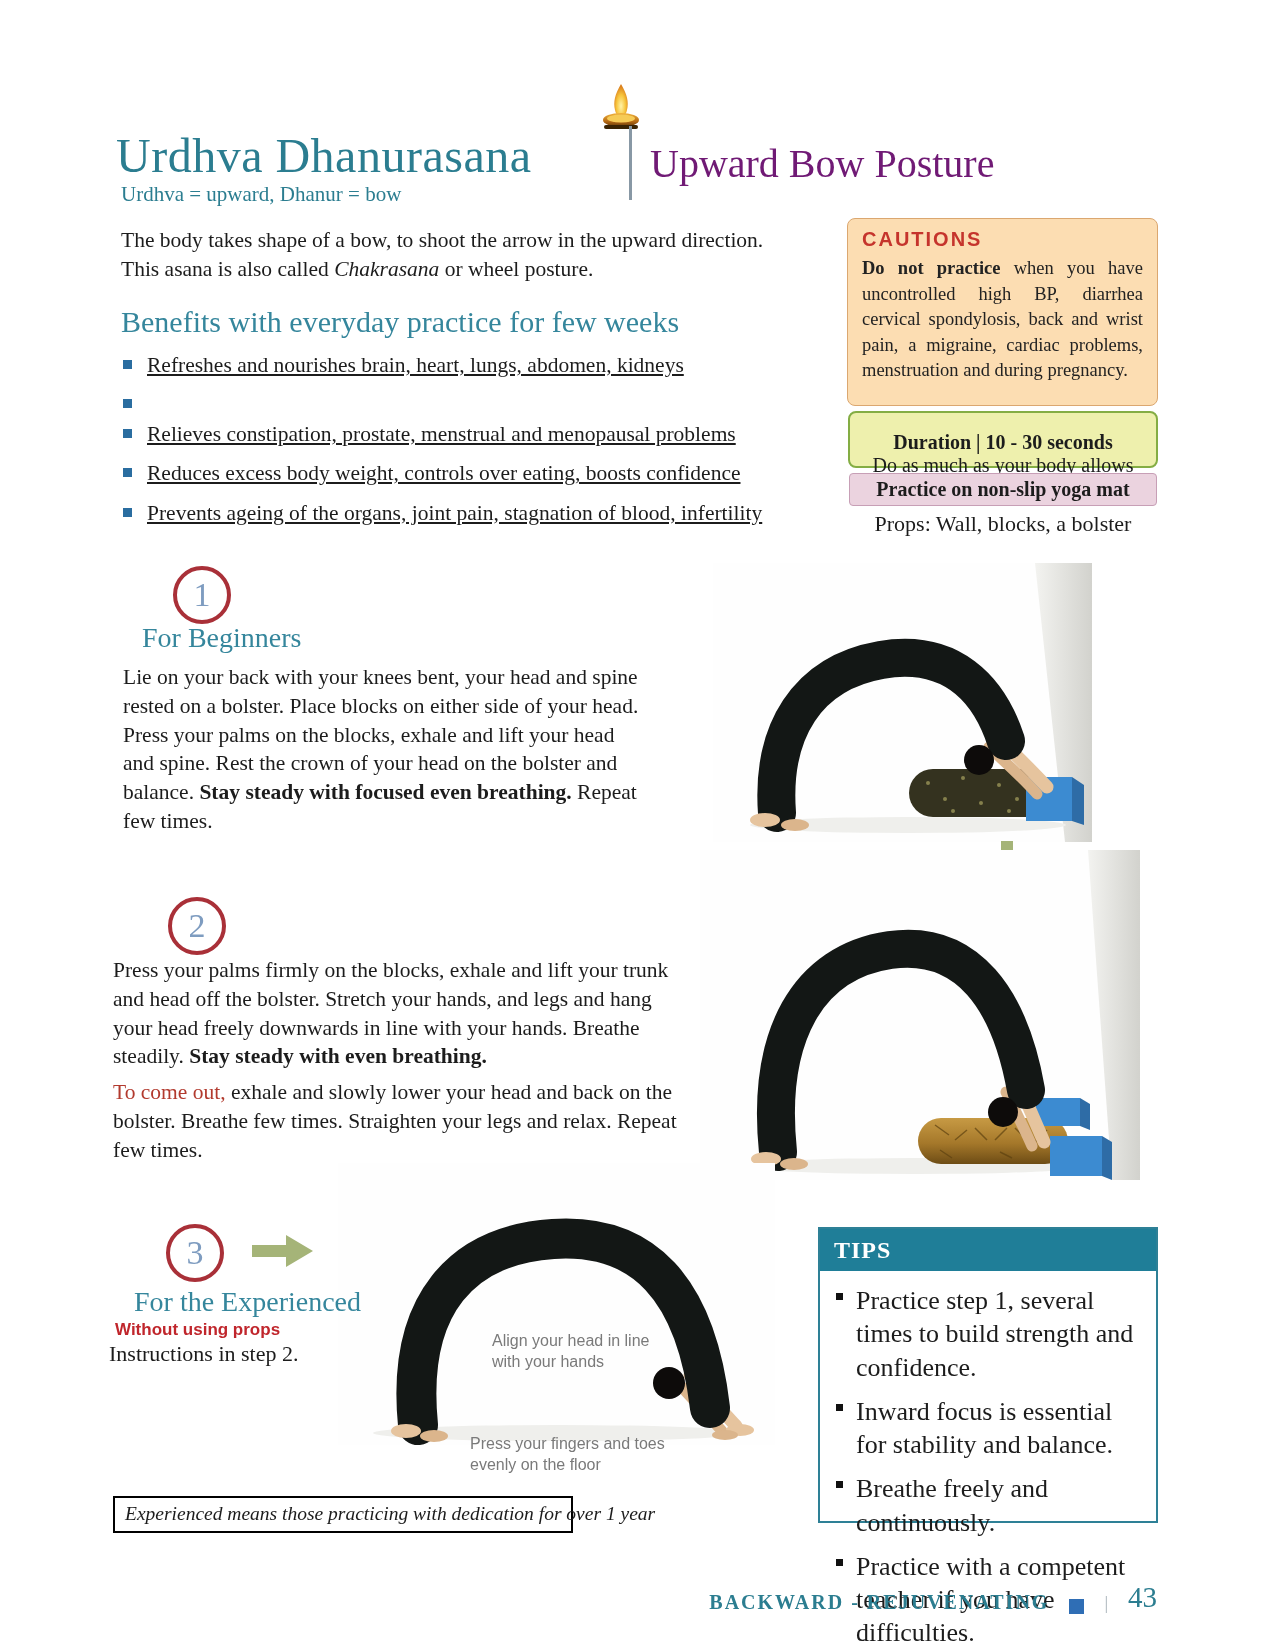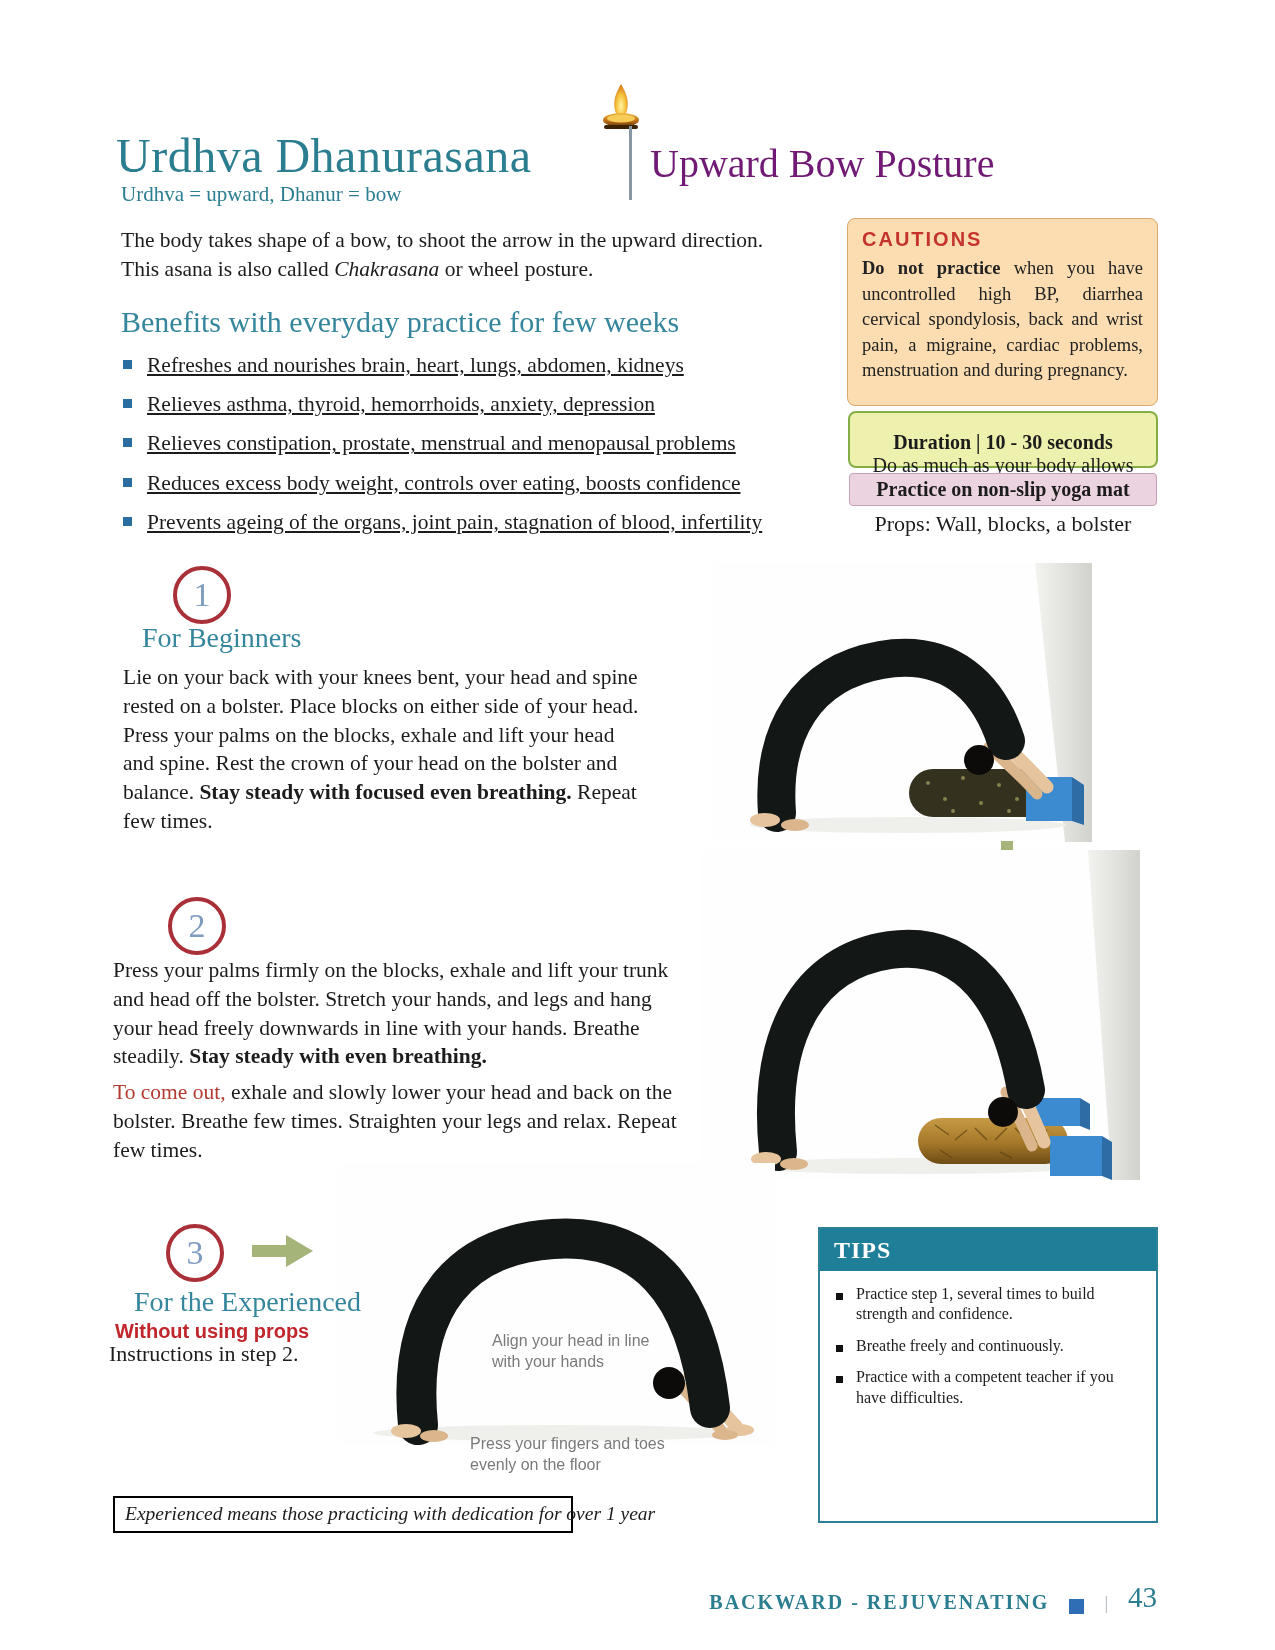--- a/index.html
+++ b/index.html
@@ -42,41 +42,41 @@
   .c1{left:173px;top:566px;} .c2{left:168px;top:897px;} .c3{left:166px;top:1224px;}
   .step-heading{font-size:28px;color:#35869c;margin-left:21px;}
   .h1{left:121px;top:622px;} .h3{left:113px;top:1286px;}
   .step-body{font-size:21.5px;line-height:1.34;}
   .s1{left:123px;top:663px;width:520px;}
   .s2{left:113px;top:956px;width:565px;}
   .bd{font-weight:bold;}
   .comeout{color:#b23a2e;}
   .s2 p{margin:0 0 0 0;} .s2 p+p{margin-top:7px;}
   .step3-note{left:115px;top:1320px;font-family:"Liberation Sans",sans-serif;font-weight:bold;
-     font-size:20px;color:#c0262c;}
+     font-size:17px;color:#c0262c;}
   .step3-body{left:109px;top:1341px;font-size:22px;}
 
   
   .arrow-down{left:989px;top:841px;}
   .arrow-right{left:252px;top:1234px;}
 
   
   .photo1{left:713px;top:563px;} .photo2{left:700px;top:850px;} .photo3{left:338px;top:1163px;}
   .photo-note{font-family:"Liberation Sans",sans-serif;font-size:16px;color:#7a7a7a;line-height:1.3;}
   .note-align{left:492px;top:1331px;width:190px;}
   .note-press{left:470px;top:1434px;width:245px;}
 
   
   .footnote-box{left:113px;top:1496px;width:460px;height:37px;border:2px solid #000000;
      box-sizing:border-box;font-style:italic;font-size:19.5px;line-height:31px;padding:0 10px;white-space:nowrap;}
   .tips-box{left:818px;top:1227px;width:340px;height:296px;border:2px solid #2e8096;background:#fff;box-sizing:border-box;}
   .tips-header{background:#1f7e98;color:#fff;font-weight:bold;font-size:24px;height:42px;
      line-height:42px;padding-left:14px;letter-spacing:1px;}
   .tips-list{padding:13px 10px 0 12px;}
-  .t-item{display:flex;font-size:16px;line-height:1.28;margin-bottom:11px;}
+  .t-item{display:flex;font-size:26px;line-height:1.28;margin-bottom:11px;}
   .t-sq{flex:0 0 7px;width:7px;height:7px;background:#111;margin:9px 13px 0 4px;}
 
   
   .footer{right:118px;top:1581px;display:flex;align-items:flex-end;gap:20px;}
   .footer-section{font-size:20px;font-weight:bold;color:#2b7d90;letter-spacing:2px;}
   .footer-sq{width:15px;height:15px;background:#2f6eb5;}
   .footer-pipe{color:#a8b2b8;font-size:18px;}
   .footer-page{font-size:29px;color:#2b7d90;}
 </style>
 </head>
@@ -111,21 +111,20 @@
   <div class="abs intro"><span>The body takes shape of a bow, to shoot the arrow in the upward direction. This asana is also called </span><span class="it">Chakrasana</span><span> or wheel posture.</span></div>
 
   <div class="abs benefits-heading">Benefits with everyday practice for few weeks</div>
   <div class="abs benefits-list">
     <div class="b-item">
       <span class="b-sq"></span>
       <span>Refreshes and nourishes brain, heart, lungs, abdomen, kidneys</span>
       </div>
     <div class="b-item">
       <span class="b-sq"></span>
-      <span>Relieves asthma, thyroid, hemorrhoids, anxiety, depression</span>
       </div>
     <div class="b-item">
       <span class="b-sq"></span>
       <span>Relieves constipation, prostate, menstrual and menopausal problems</span>
       </div>
     <div class="b-item">
       <span class="b-sq"></span>
       <span>Reduces excess body weight, controls over eating, boosts confidence</span>
       </div>
     <div class="b-item">
@@ -256,20 +255,24 @@
 
   <div class="abs tips-box">
     <div class="tips-header">TIPS</div>
     <div class="tips-list">
       <div class="t-item">
         <span class="t-sq"></span>
         <span>Practice step 1, several times to build strength and confidence.</span>
         </div>
       <div class="t-item">
         <span class="t-sq"></span>
+        <span>Inward focus is essential for stability and balance.</span>
+        </div>
+      <div class="t-item">
+        <span class="t-sq"></span>
         <span>Breathe freely and continuously.</span>
         </div>
       <div class="t-item">
         <span class="t-sq"></span>
         <span>Practice with a competent teacher if you have difficulties.</span>
         </div>
     </div>
   </div>
 
   <div class="abs footer">

